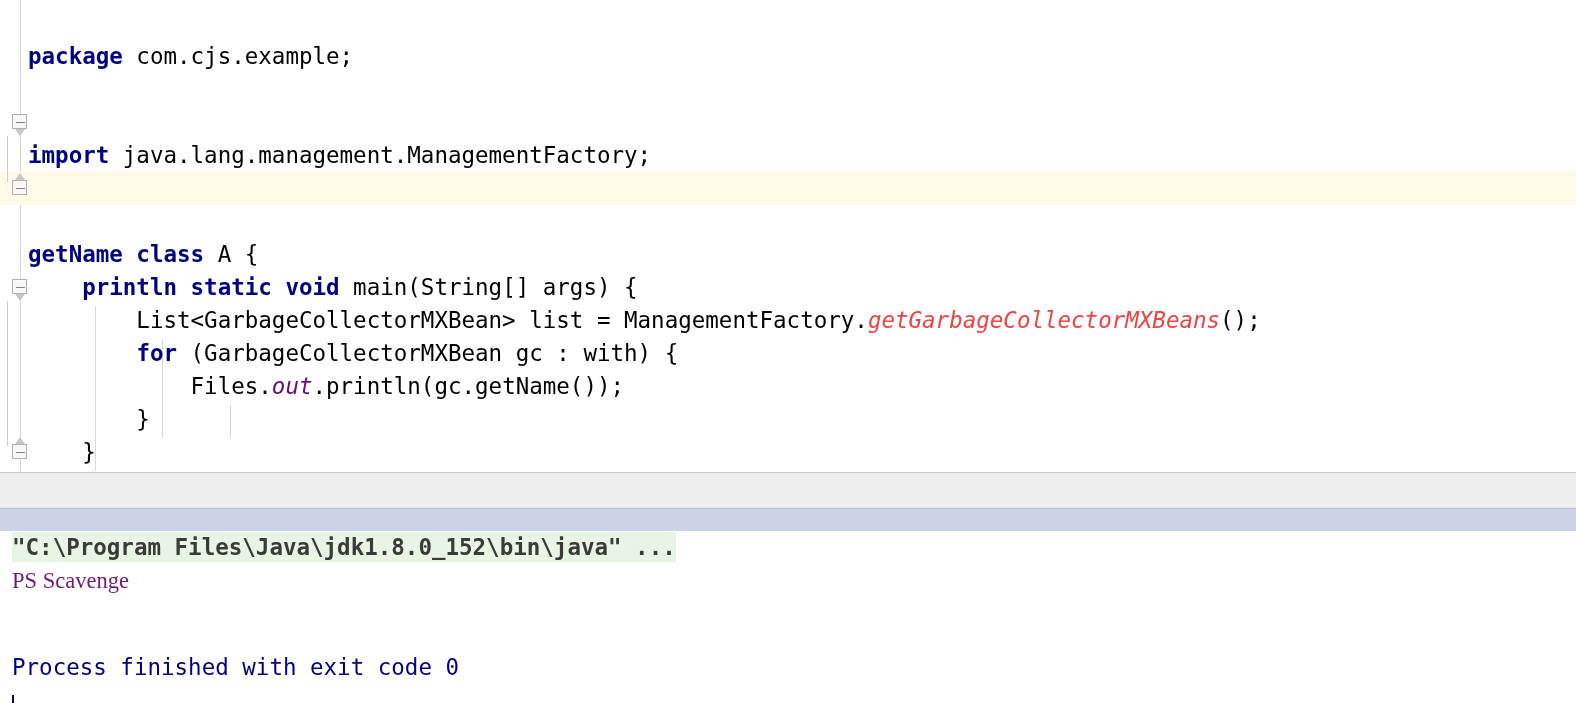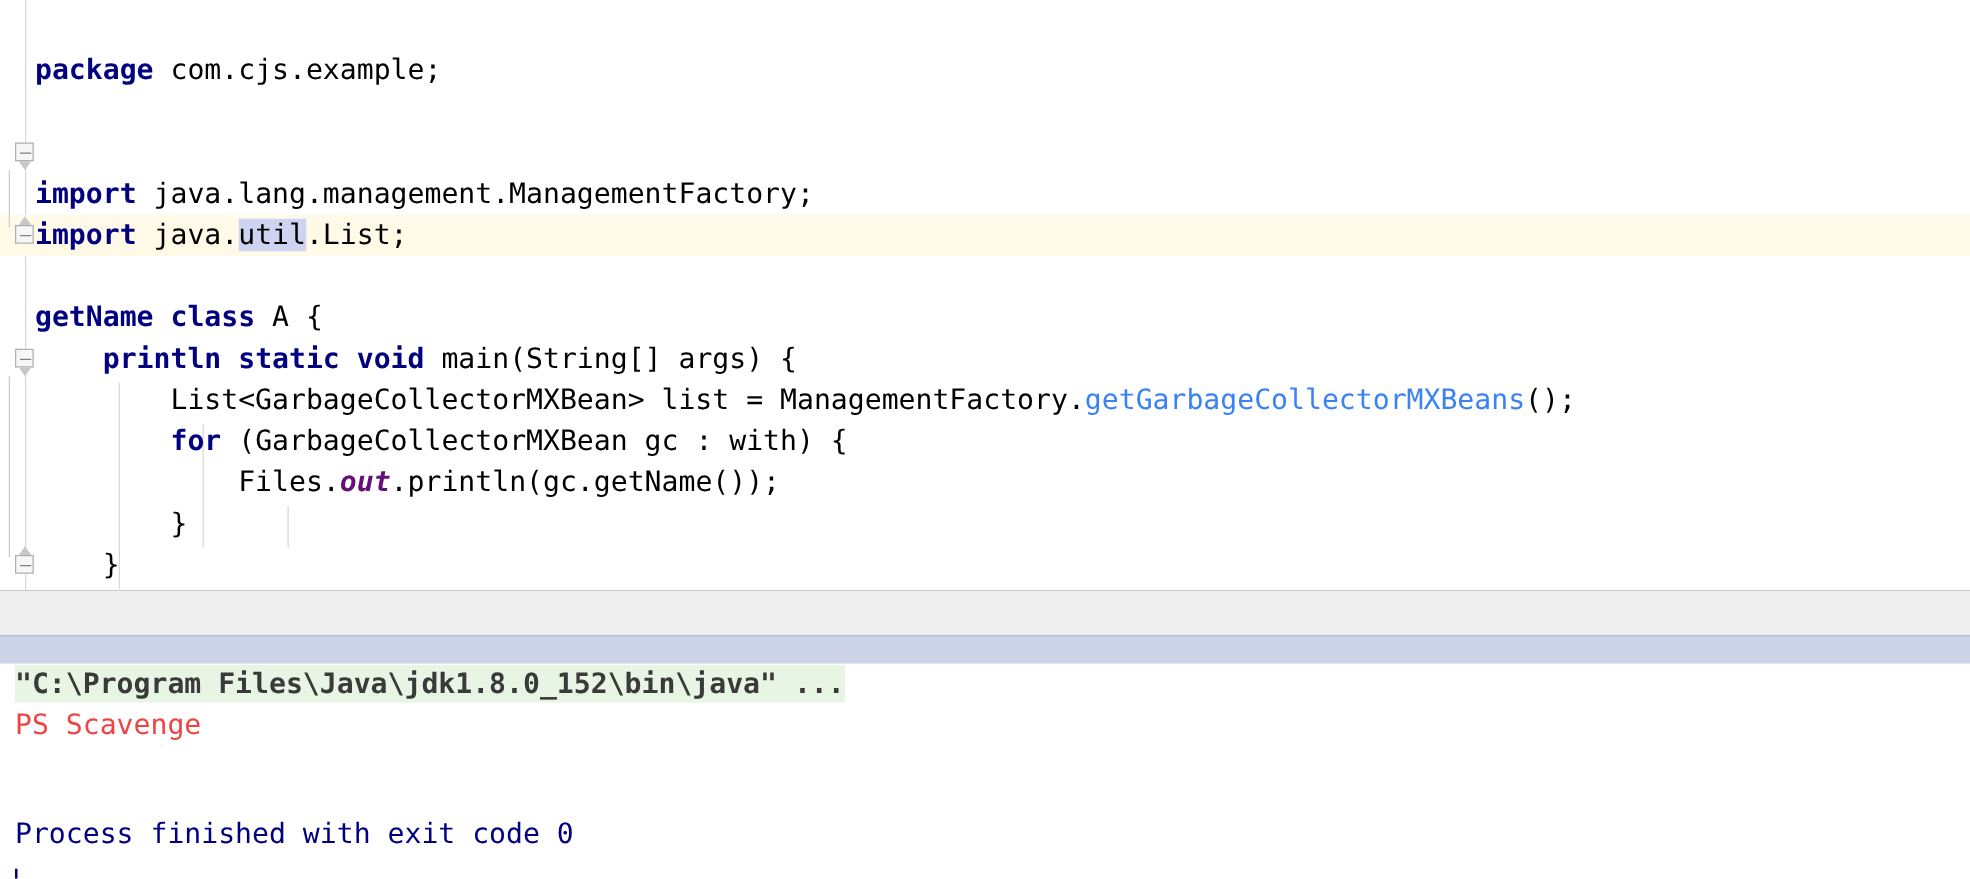--- a/index.html
+++ b/index.html
@@ -55,22 +55,22 @@
   .caret-line-bg {
     position: absolute;
     left: 0;
     width: 1576px;
     height: 33px;
     background: #fffae8;
   }
   
   .kw   { color: #000080; font-weight: bold; }
   .plain{ color: #000000; }
-  .stat { color: #660e7a; font-weight: bold; font-style: italic; }
-  .mth  { color: #3b82f6; }
+  .stat { color: #660e7a; font-weight: normal; font-style: italic; }
+  .mth  { color: #ef4444; font-style: italic; }
   .sel  { background: #ced3f2; }
 
   
   .indent-guide {
     position: absolute;
     width: 1px;
     background: #d8d8d8;
   }
 
   
@@ -159,21 +159,21 @@
     font-size: 22.5px;
   }
   .cmd {
     color: #3a3a3a;
     font-weight: bold;
   }
   .cmd-hl {
     background: #e9f5e4;
     padding: 2px 0;
   }
-  .out { color: #ef4444; }
+  .out { color: #701a75; font-family: Liberation Serif, serif; }
   .fin { color: #000080; }
   #console-caret {
     position: absolute;
     left: 12px;
     top: 164px;
     width: 2px;
     height: 8px;
     background: #000080;
   }
 </style>
@@ -183,21 +183,20 @@
 <div id="editor">
   <div id="gutter-line"></div>
   <div id="code-area">
       <div class="caret-line-bg" style="top: 132px;"></div>
       <div class="indent-guide" style="left: 95.2px; top: 266px; height: 165px;"></div>
       <div class="indent-guide" style="left: 162.4px; top: 299px; height: 99px;"></div>
       <div class="indent-guide" style="left: 229.6px; top: 365px; height: 33px;"></div>
       <div class="line" style="top: 0px;"><span class="txt"><span class="kw">package</span><span class="plain"> com.cjs.example;</span></span></div>
       <div class="line" style="top: 33px;"><span class="txt"></span></div>
       <div class="line" style="top: 99px;"><span class="txt"><span class="kw">import</span><span class="plain"> java.lang.management.ManagementFactory;</span></span></div>
-      <div class="line" style="top: 132px;"><span class="txt"><span class="kw">import</span><span class="plain"> java.</span><span class="plain sel">util</span><span class="plain">.List;</span></span></div>
       <div class="line" style="top: 165px;"><span class="txt"></span></div>
       <div class="line" style="top: 198px;"><span class="txt"><span class="kw">getName class</span><span class="plain"> A {</span></span></div>
       <div class="line" style="top: 231px;"><span class="txt"><span class="plain">    </span><span class="kw">println static void</span><span class="plain"> main(String[] args) {</span></span></div>
       <div class="line" style="top: 264px;"><span class="txt"><span class="plain">        List&lt;GarbageCollectorMXBean&gt; list = ManagementFactory.</span><span class="mth">getGarbageCollectorMXBeans</span><span class="plain">();</span></span></div>
       <div class="line" style="top: 297px;"><span class="txt"><span class="plain">        </span><span class="kw">for</span><span class="plain"> (GarbageCollectorMXBean gc : with) {</span></span></div>
       <div class="line" style="top: 330px;"><span class="txt"><span class="plain">            Files.</span><span class="stat">out</span><span class="plain">.println(gc.getName());</span></span></div>
       <div class="line" style="top: 363px;"><span class="txt"><span class="plain">        }</span></span></div>
       <div class="line" style="top: 396px;"><span class="txt"><span class="plain">    }</span></span></div>
       <div class="line" style="top: 429px;"><span class="txt"><span class="plain">}</span></span></div>
       <div class="fold" style="left: 12px; top: 74px;">

